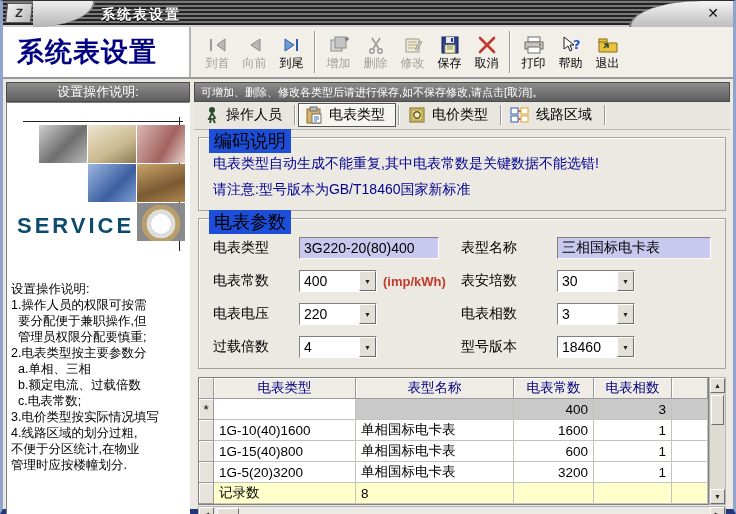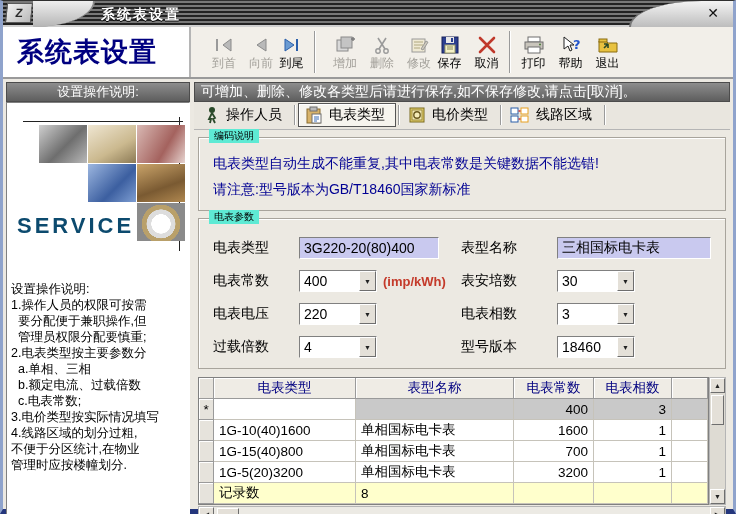--- a/index.html
+++ b/index.html
@@ -34,21 +34,21 @@
   
   .toolstrip { height:52px; flex:0 0 52px; display:flex; border-bottom:2px solid #9a9a9a; background:#f2efe9; }
   .app-title-panel { width:188px; flex:0 0 188px; background:#fff;
     border-right:2px solid #b5b5b5; display:flex; align-items:center; padding-left:14px; }
   .app-title { font-family:"Liberation Serif","DejaVu Serif",serif; font-weight:bold;
     font-size:27px; color:#000080; letter-spacing:1px; }
   .toolbar { flex:1; display:flex; align-items:center; padding:2px 4px 2px 8px; }
   .tbtn { width:37px; height:46px; display:flex; flex-direction:column; align-items:center;
     justify-content:center; gap:1px; cursor:pointer; }
   .tbtn .tlabel { font-size:12px; line-height:13px; white-space:nowrap; }
-  .tbtn.disabled { cursor:default;align-items:flex-end; }
+  .tbtn.disabled { cursor:default; }
   .tbtn.disabled .tlabel { color:#a3a09a; }
   .tsep { width:2px; height:42px; border-left:1px solid #9a9a9a; border-right:1px solid #fff; margin:0 4px; }
   .ticon { width:24px; height:22px; display:flex; align-items:center; justify-content:center; }
 
   
   .content { flex:1; display:flex; padding:3px; gap:4px; }
 
   
   .sidebar { width:184px; flex:0 0 184px; display:flex; flex-direction:column; }
   .sb-header { height:20px; flex:0 0 20px; background:linear-gradient(180deg,#8d8d8d,#5e5e5e);
@@ -67,34 +67,34 @@
   .crossline-h { position:absolute; left:0; top:4px; width:160px; height:1px; background:#222; }
   .crossline-v { position:absolute; left:156px; top:0; width:1px; height:134px; background:#222; }
   .service-text { position:absolute; left:-6px; top:96px; font-size:22px; font-weight:bold;
     color:#0c4a6e; letter-spacing:3px; }
   .sb-instructions { margin-top:14px; font-size:12.5px; line-height:16px;
     white-space:pre-wrap; color:#000; }
 
   
   .main { flex:1; display:flex; flex-direction:column; min-width:0; }
   .notice { height:20px; flex:0 0 20px; background:linear-gradient(180deg,#8d8d8d,#5e5e5e);
-    color:#fff; font-size:14px; display:flex; align-items:center; padding-left:6px;
+    color:#fff; font-size:11px; display:flex; align-items:center; padding-left:6px;
     border:1px solid #4c4c4c; }
   .tabbar { height:28px; flex:0 0 28px; display:flex; align-items:center; gap:2px;
     background:#e9e6df; border-bottom:1px solid #b5b5b5; padding:0 0 2px 4px; }
   .tab { display:flex; align-items:center; gap:6px; padding:2px 10px 2px 6px; cursor:pointer;
     height:24px; }
   .tab.active { border:1px solid #555; background:#f6f4ee; box-shadow:inset 1px 1px 0 #fff; }
   .tabsep { width:2px; height:20px; border-left:1px solid #9a9a9a; border-right:1px solid #fff; }
   .tab .tab-label { font-size:14px; }
 
   .groupbox { position:relative; border:1px solid #a8a49c; box-shadow:inset 1px 1px 0 #fff;
     margin:7px 4px 0 4px; padding:12px 8px 8px 8px; }
-  .gb-title { position:absolute; top:-9px; left:10px; background:#5eead4; padding:0 5px;
-    font-size:10px; }
+  .gb-title { position:absolute; top:-9px; left:10px; background:#1d4ed8; padding:0 5px;
+    font-size:18px; }
   .coding-line { color:#000093; font-size:14px; line-height:26px; padding-left:6px; white-space:nowrap; }
 
   .params-grid { display:grid; grid-template-columns:86px 162px 96px 1fr; row-gap:11px;
     align-items:center; padding:6px 2px 2px 6px; }
   .plabel { font-size:14px; }
   .tfield { height:22px; background:#c9c9ef; border:1px solid; border-color:#808080 #fff #fff #808080;
     display:flex; align-items:center; padding:0 4px; font-size:14px; }
   .tfield.w1 { width:140px; }
   .tfield.w2 { width:158px; }
   .combo-wrap { display:flex; align-items:center; gap:6px; }
@@ -442,21 +442,21 @@
               <div>单相国标电卡表</div>
               <div class="num">1600</div>
               <div class="num">1</div>
               <div></div>
             </div>
 
             <div class="grow">
               <div class="selcell"></div>
               <div>1G-15(40)800</div>
               <div>单相国标电卡表</div>
-              <div class="num">700</div>
+              <div class="num">600</div>
               <div class="num">1</div>
               <div></div>
             </div>
 
             <div class="grow">
               <div class="selcell"></div>
               <div>1G-5(20)3200</div>
               <div>单相国标电卡表</div>
               <div class="num">3200</div>
               <div class="num">1</div>

